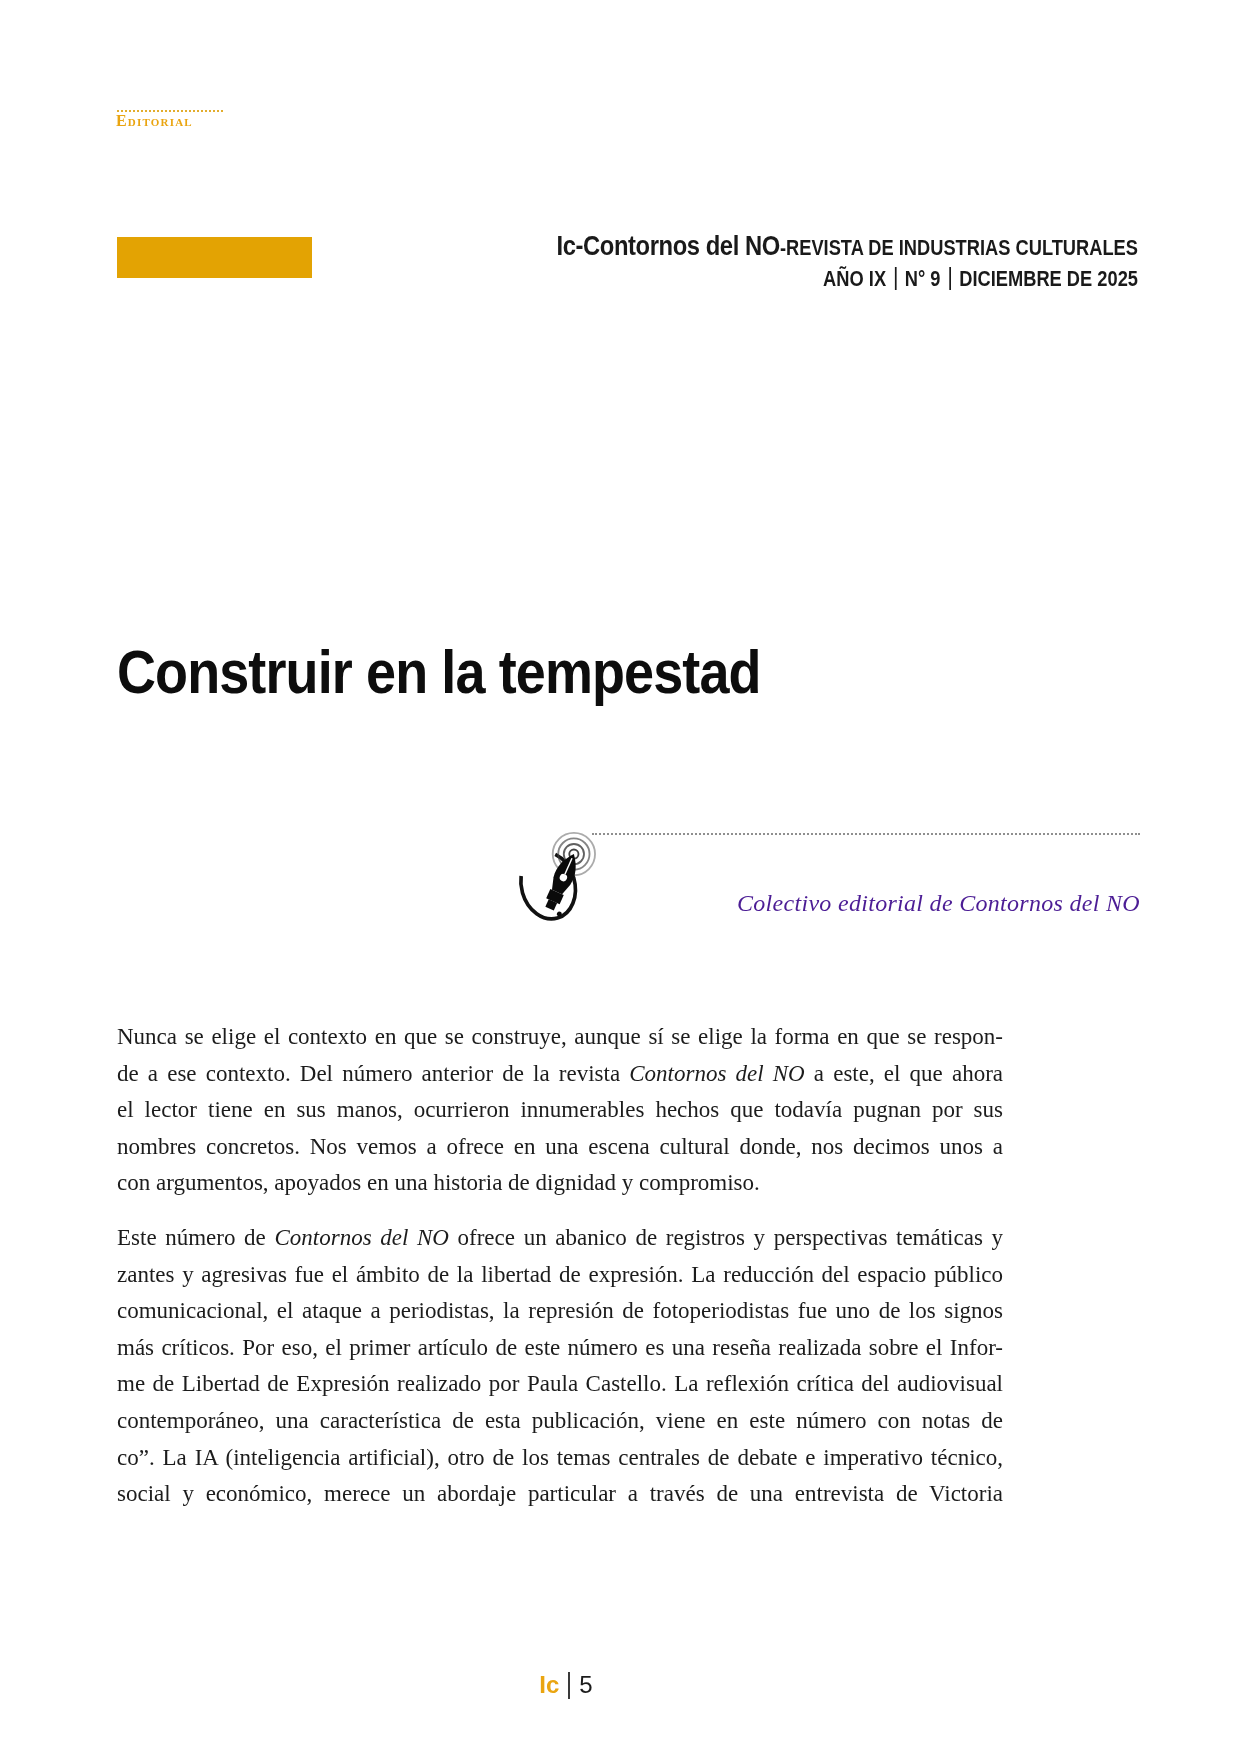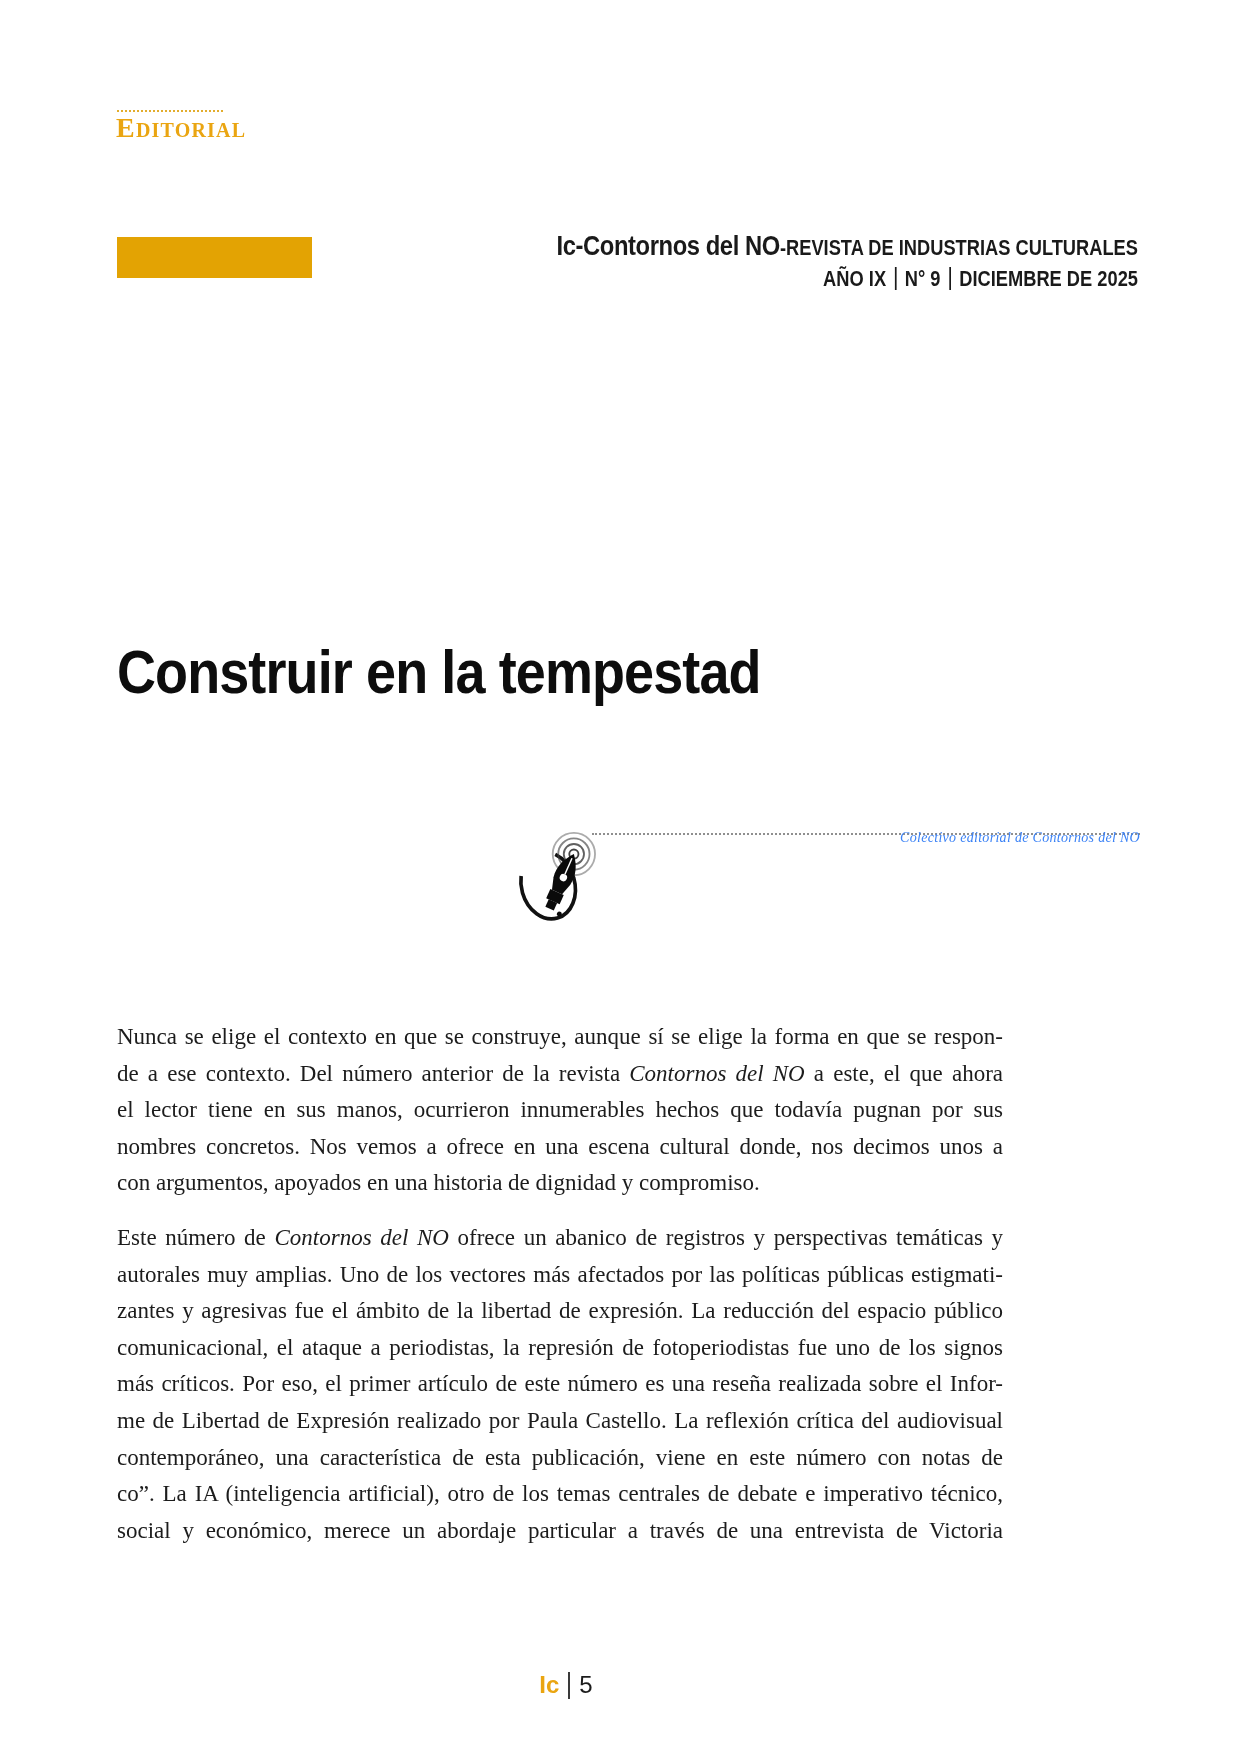--- a/index.html
+++ b/index.html
@@ -6,21 +6,21 @@
   body{
     width:1240px;height:1754px;background:#ffffff;position:relative;
     font-family:"Liberation Serif", serif;color:#1c1c1c;overflow:hidden;
   }
   .abs{position:absolute;}
 
   
   .kicker-rule{left:117px;top:110px;width:106px;border-top:2px dotted #e2ad2e;}
   .kicker{
     left:116px;top:112px;font-family:"Liberation Serif",serif;
-    font-variant:small-caps;font-size:28px;letter-spacing:1.2px;
+    font-variant:small-caps;font-size:16px;letter-spacing:1.2px;
     color:#eaa511;font-weight:600;
   }
 
   
   .gold-bar{left:117px;top:237px;width:195px;height:41px;background:#e3a303;}
   .masthead{
     right:102px;top:231px;text-align:right;
     font-family:"Liberation Sans",sans-serif;font-weight:bold;color:#1a1a1a;
     transform:scaleX(0.85);transform-origin:top right;white-space:nowrap;
   }
@@ -37,22 +37,22 @@
   .article-title{
     left:117px;top:640px;font-family:"Liberation Sans",sans-serif;
     font-weight:bold;font-size:62px;line-height:64px;letter-spacing:-1px;
     color:#0d0d0d;transform:scaleX(0.87);transform-origin:top left;white-space:nowrap;
   }
 
   
   .pen-icon{left:515px;top:830px;}
   .byline-rule{left:592px;top:833px;width:548px;border-top:2px dotted #8f8f8f;}
   .byline{
-    left:540px;top:830px;width:600px;text-align:right;
-    font-style:italic;font-size:14px;color:#3b82f6;letter-spacing:0.3px;
+    left:540px;top:890px;width:600px;text-align:right;
+    font-style:italic;font-size:24px;color:#4c1d95;letter-spacing:0.3px;
   }
 
   
   .bodycol{left:117px;width:886px;}
   .para{margin:0 0 18px 0;}
   .bodyline{
     height:36.6px;line-height:36.6px;font-size:23px;color:#1c1c1c;
     text-align:justify;text-align-last:justify;overflow:hidden;
   }
   .bodyline.lastline{text-align-last:left;}
@@ -110,21 +110,20 @@
 <div class="abs bodycol" style="top:1019px;" id="body-col">
     <div class="para">
       <div class="bodyline"><span>Nunca se elige el contexto en que se construye, aunque sí se elige la forma en que se respon-</span></div>
       <div class="bodyline"><span>de a ese contexto. Del número anterior de la revista </span><em>Contornos del NO</em><span> a este, el que ahora</span></div>
       <div class="bodyline"><span>el lector tiene en sus manos, ocurrieron innumerables hechos que todavía pugnan por sus</span></div>
       <div class="bodyline"><span>nombres concretos. Nos vemos a ofrece en una escena cultural donde, nos decimos unos a</span></div>
       <div class="bodyline lastline"><span>con argumentos, apoyados en una historia de dignidad y compromiso.</span></div>
     </div>
     <div class="para">
       <div class="bodyline"><span>Este número de </span><em>Contornos del NO</em><span> ofrece un abanico de registros y perspectivas temáticas y</span></div>
-      <div class="bodyline"><span>autorales muy amplias. Uno de los vectores más afectados por las políticas públicas estigmati-</span></div>
       <div class="bodyline"><span>zantes y agresivas fue el ámbito de la libertad de expresión. La reducción del espacio público</span></div>
       <div class="bodyline"><span>comunicacional, el ataque a periodistas, la represión de fotoperiodistas fue uno de los signos</span></div>
       <div class="bodyline"><span>más críticos. Por eso, el primer artículo de este número es una reseña realizada sobre el Infor-</span></div>
       <div class="bodyline"><span>me de Libertad de Expresión realizado por Paula Castello. La reflexión crítica del audiovisual</span></div>
       <div class="bodyline"><span>contemporáneo, una característica de esta publicación, viene en este número con notas de</span></div>
       <div class="bodyline"><span>co”. La IA (inteligencia artificial), otro de los temas centrales de debate e imperativo técnico,</span></div>
       <div class="bodyline"><span>social y económico, merece un abordaje particular a través de una entrevista de Victoria</span></div>
     </div>
   </div>
 

